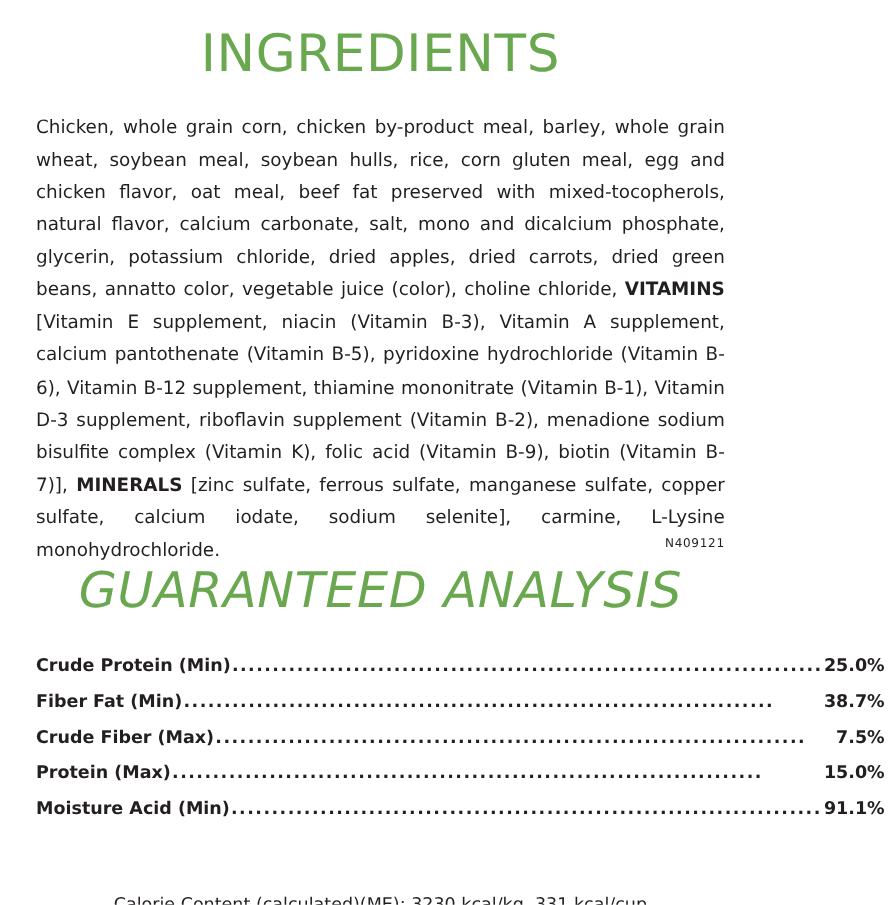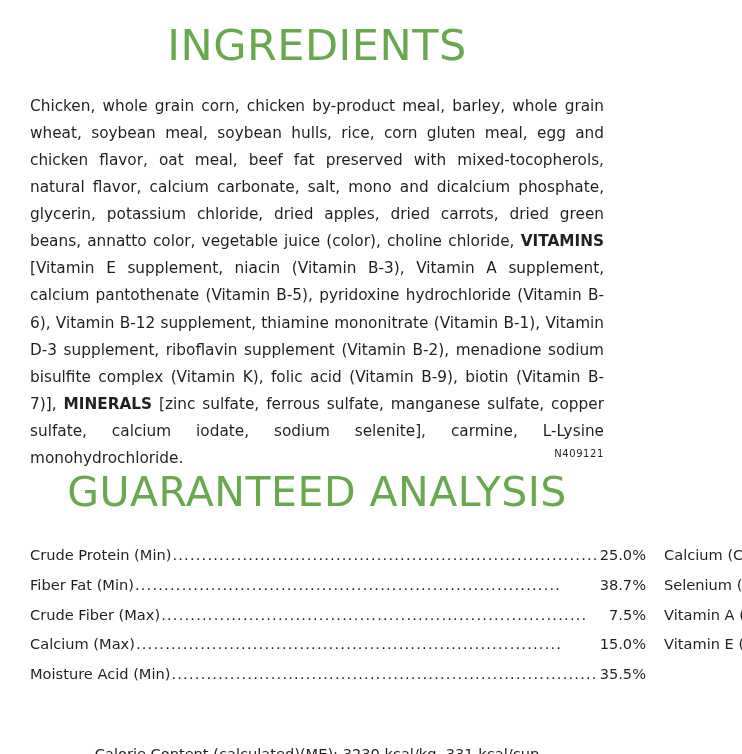--- a/index.html
+++ b/index.html
@@ -31,20 +31,21 @@
   #ingredients-heading {
     font-size: 43px;
     line-height: 1;
     padding-top: 24px;
     margin: 0 0 26px 0;
   }
   #guaranteed-heading {
     font-size: 41px;
     line-height: 1;
     margin: 0 0 28px 0;
+    font-style: italic;
   }
   .ingredients-body {
     font-size: 15.3px;
     line-height: 1.77;
     text-align: justify;
     text-justify: inter-word;
     margin: 0 2px;
   }
   .ingredients-body b {
     font-weight: bold;
@@ -55,20 +56,21 @@
     letter-spacing: 0.6px;
   }
   .analysis {
     display: flex;
     justify-content: space-between;
     margin: 0 2px;
     gap: 18px;
   }
   .analysis-col {
     flex: 1 1 50%;
+    font-weight: bold;
   }
   .analysis-row {
     display: flex;
     align-items: baseline;
     font-size: 14.6px;
     line-height: 1;
     padding: 7.5px 0;
     white-space: nowrap;
   }
   .analysis-row .label {
@@ -119,28 +121,28 @@
         <span class="label">Fiber Fat (Min)</span>
         <span class="dots">.........................................................................</span>
         <span class="value">38.7%</span>
       </div>
       <div class="analysis-row">
         <span class="label">Crude Fiber (Max)</span>
         <span class="dots">.........................................................................</span>
         <span class="value">7.5%</span>
       </div>
       <div class="analysis-row">
-        <span class="label">Calcium (Max)</span>
+        <span class="label">Protein (Max)</span>
         <span class="dots">.........................................................................</span>
         <span class="value">15.0%</span>
       </div>
       <div class="analysis-row">
         <span class="label">Moisture Acid (Min)</span>
         <span class="dots">.........................................................................</span>
-        <span class="value">35.5%</span>
+        <span class="value">91.1%</span>
       </div>
     </div>
 
     <div class="analysis-col">
       <div class="analysis-row">
         <span class="label">Calcium (Ca) (Min)</span>
 
       </div>
       <div class="analysis-row">
         <span class="label">Selenium (Se) (Min)</span>

